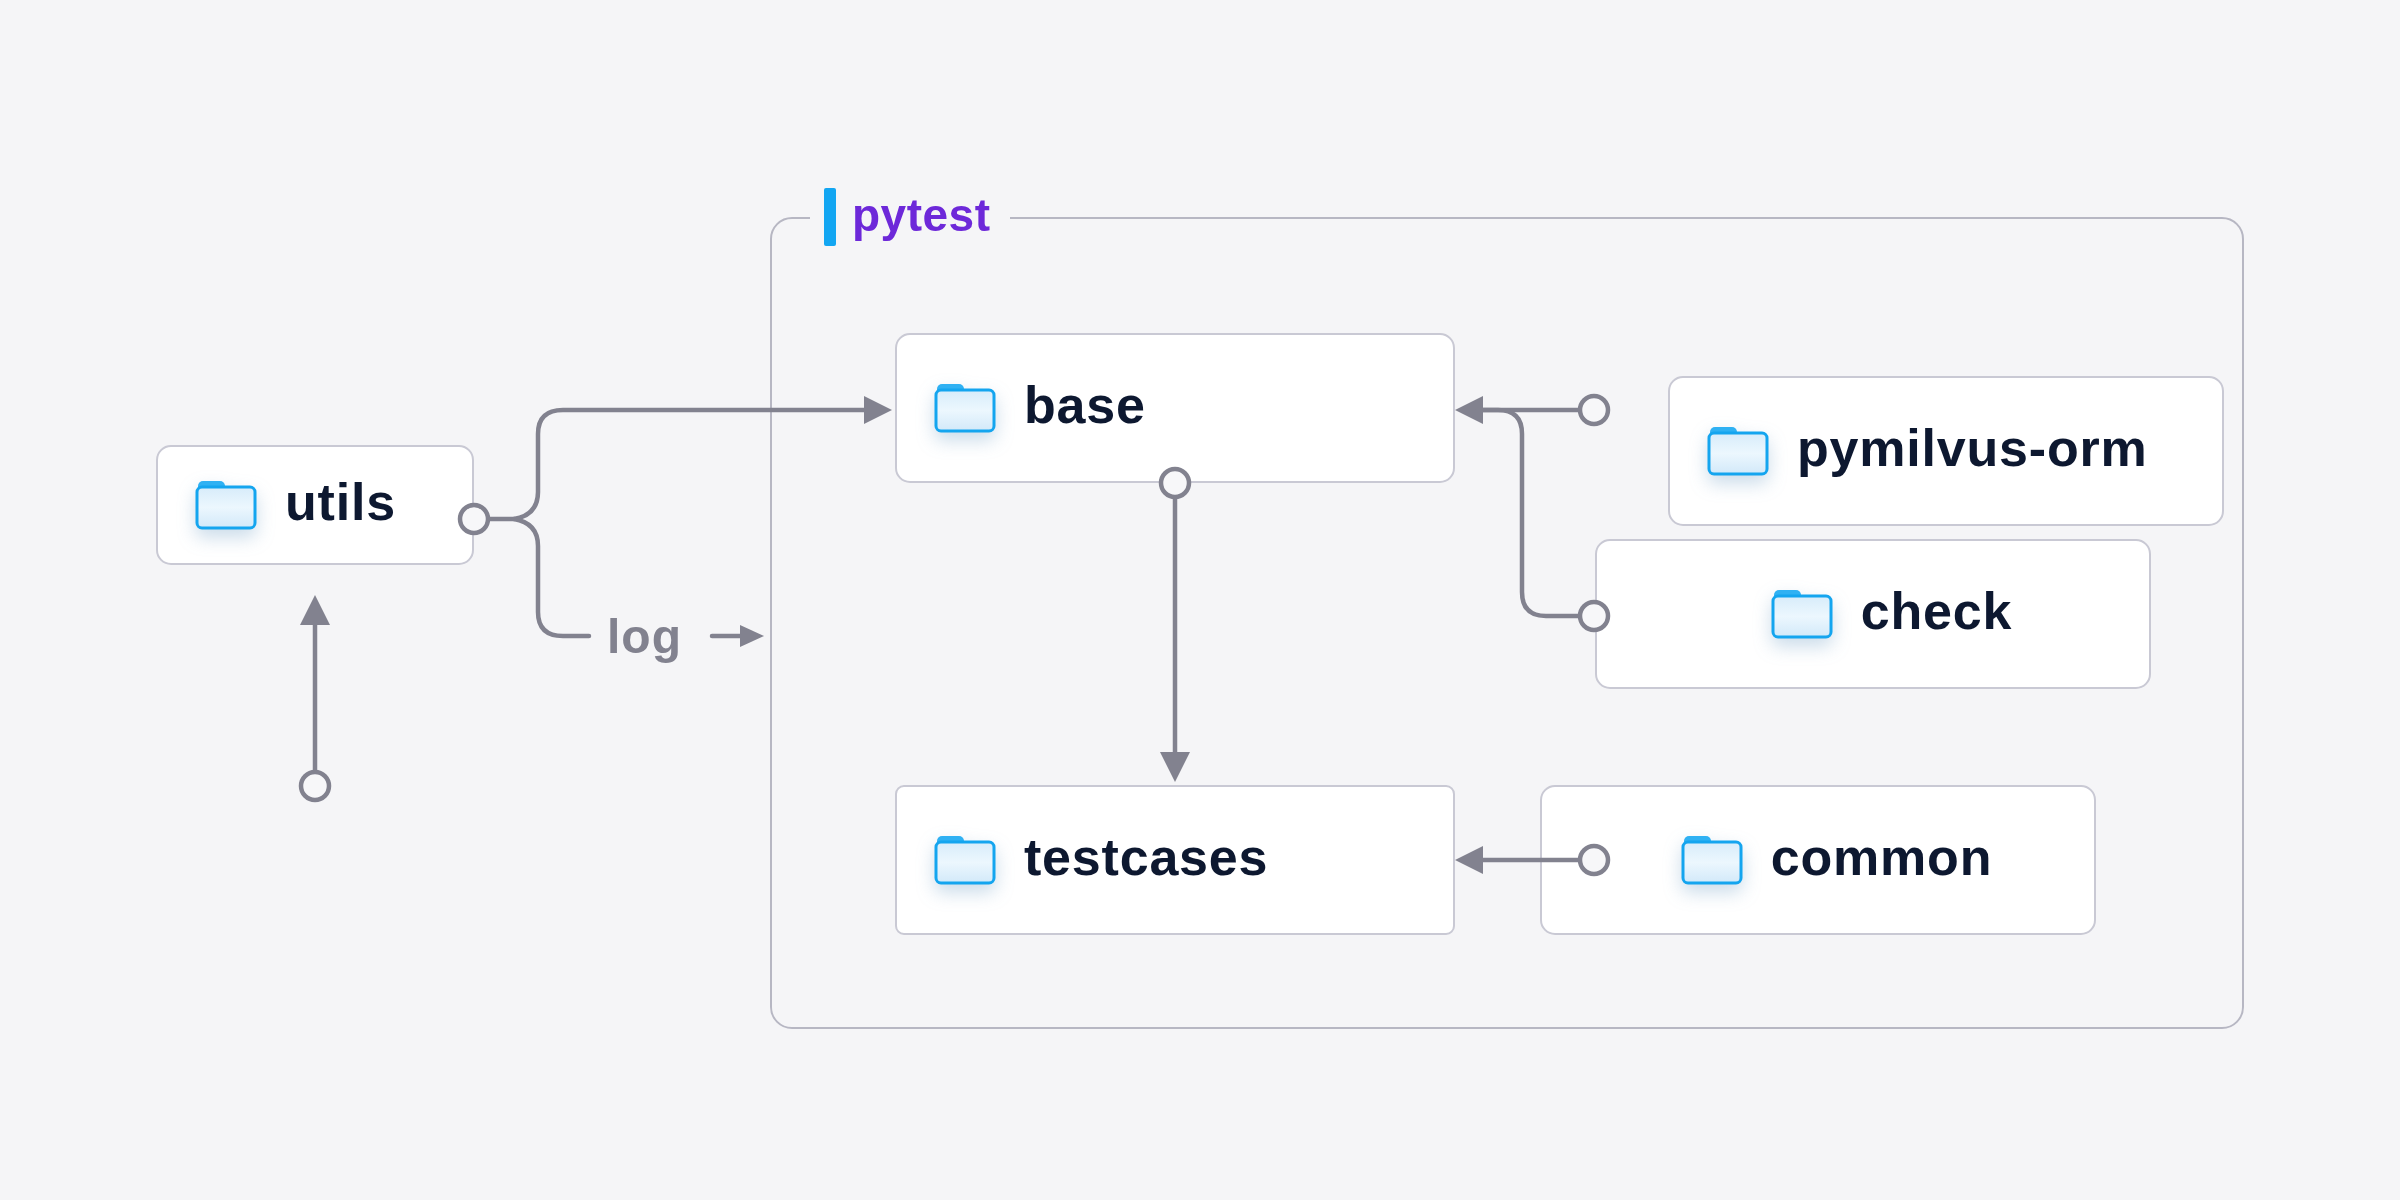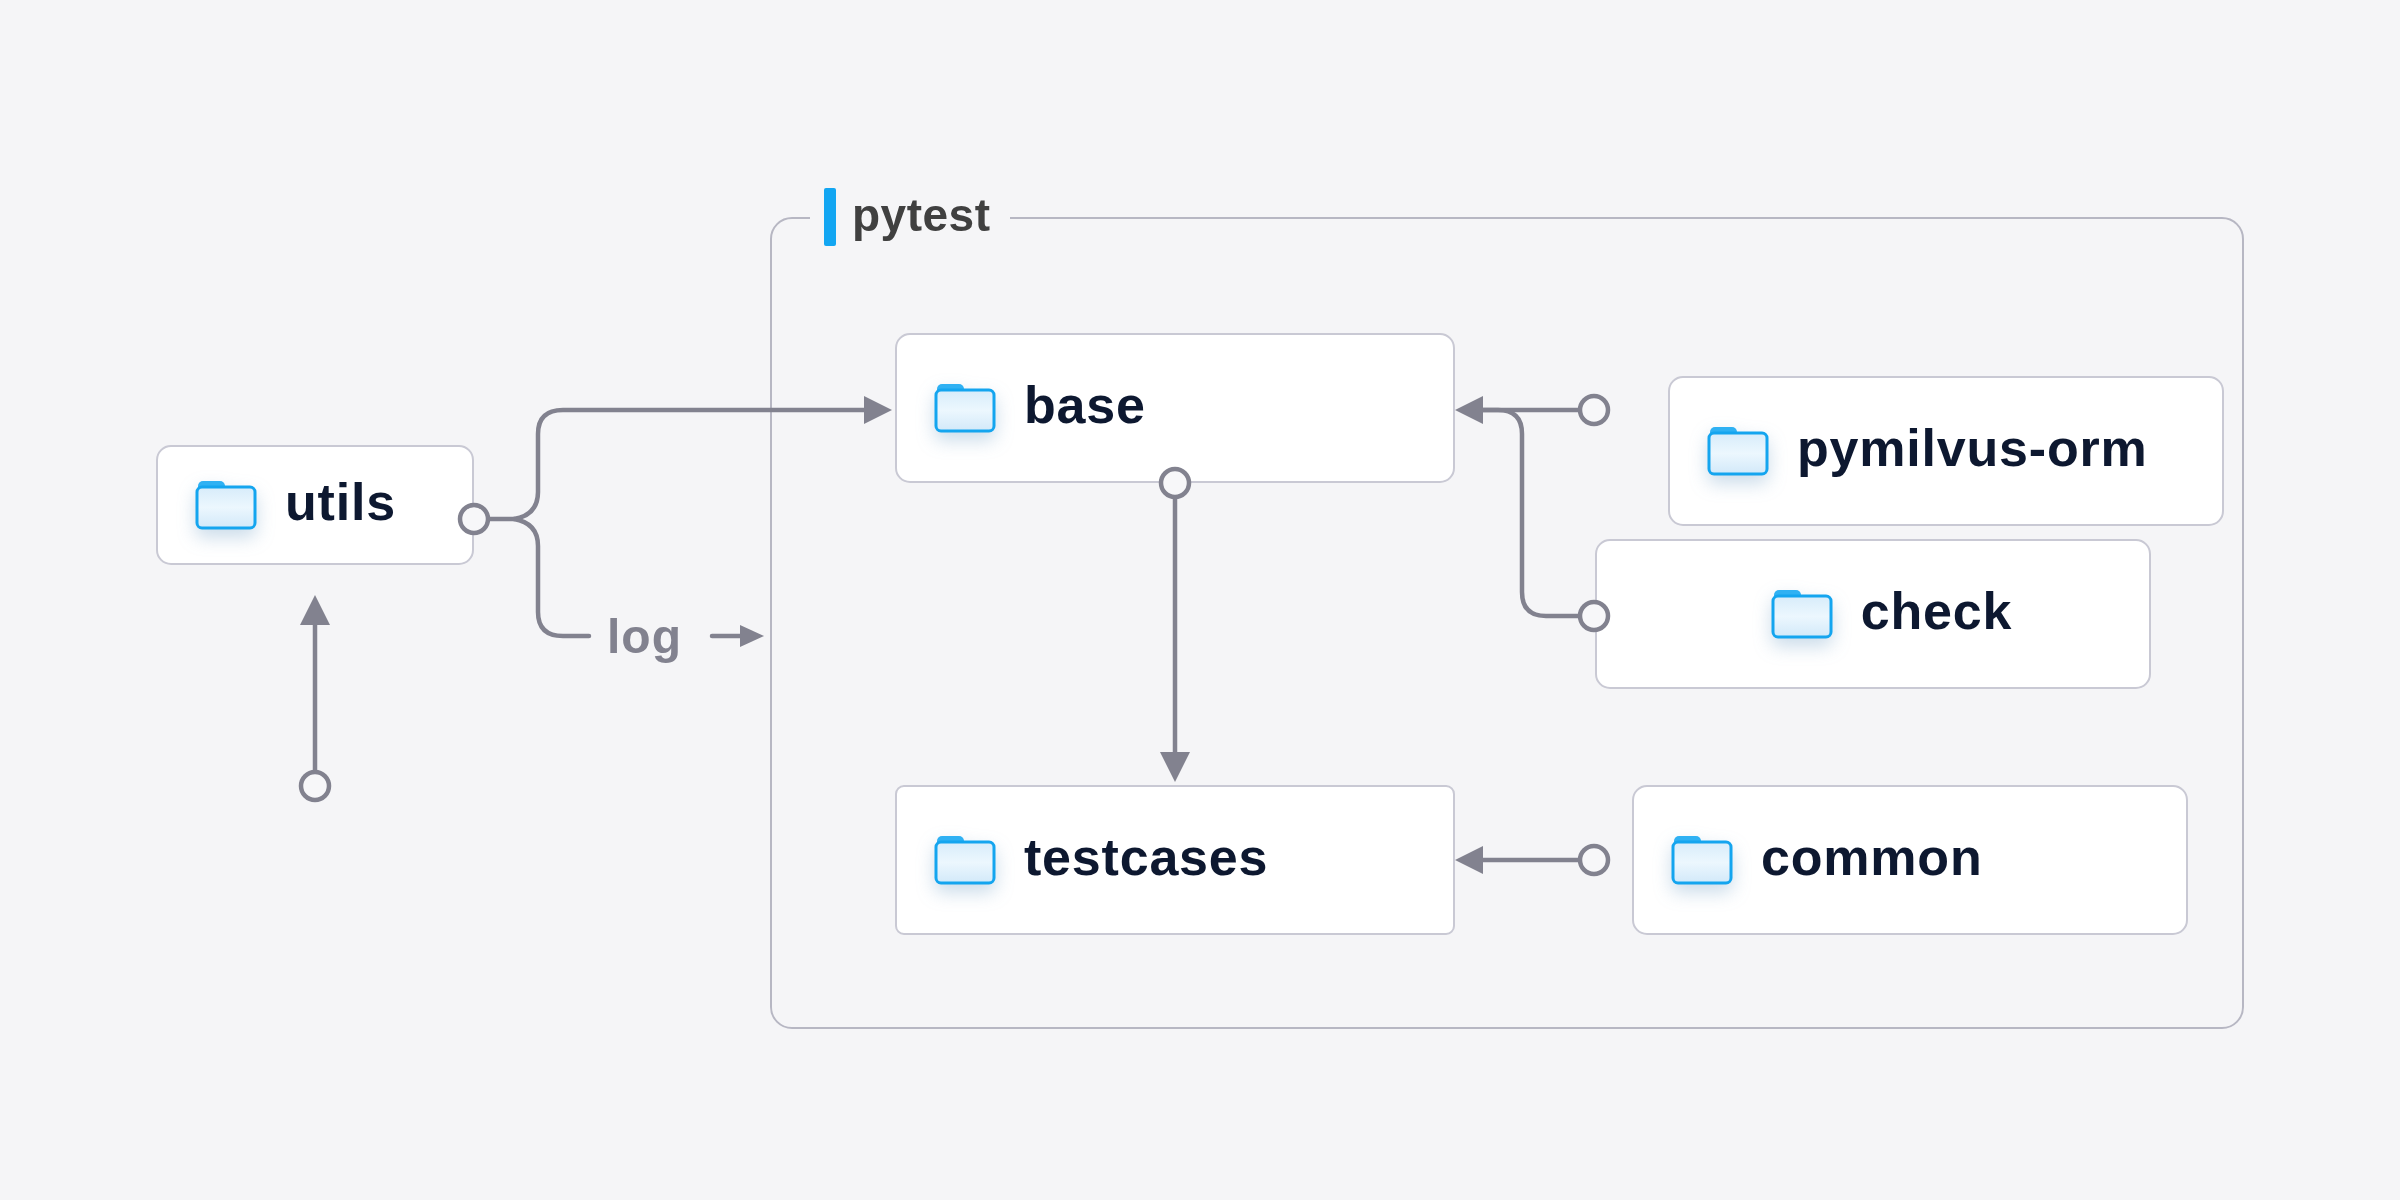--- a/index.html
+++ b/index.html
@@ -15,42 +15,42 @@
   }
   .group-label{
     position:absolute;left:38px;top:-2px;transform:translateY(-50%);
     display:flex;align-items:center;gap:16px;
     background:#f5f5f7;padding:6px 20px 6px 14px;
   }
   .group-label .bar{
     width:12px;height:58px;background:#12a6f2;border-radius:2px;flex:0 0 auto;
   }
   .group-label .txt{
-    font-size:46px;font-weight:700;color:#404040;letter-spacing:0.5px;line-height:1;
+    font-size:46px;font-weight:700;color:#6d28d9;letter-spacing:0.5px;line-height:1;
     padding-bottom:4px;
   }
   
   .node{
     position:absolute;box-sizing:border-box;
     background:#ffffff;border:2px solid #c9c9d4;border-radius:15px;
     display:flex;align-items:center;gap:27px;padding-left:36px;
   }
   .node .label{
     font-size:52px;font-weight:700;color:#0d1830;letter-spacing:0.8px;line-height:1;
     padding-bottom:6px;white-space:nowrap;
   }
   .folder{width:64px;height:52px;flex:0 0 auto;
     filter:drop-shadow(0px 8px 9px rgba(70,130,180,0.28));}
   .n-utils    {left:156px; top:445px;width:318px;height:120px;}
   .n-config   {left:156px; top:786px;width:318px;height:148px;}
   .n-base     {left:895px; top:333px;width:560px;height:150px;}
   .n-pymilvus {left:1668px;top:333px;width:556px;height:150px;margin-top:43px;}
   .n-check    {left:1595px;top:539px;width:556px;height:150px;justify-content:center;}
   .n-testcases{left:895px; top:785px;width:560px;height:150px;border-radius:9px;}
-  .n-common   {left:1632px;top:785px;width:556px;height:150px;}
+  .n-common   {left:1540px;top:785px;width:556px;height:150px;justify-content:center;}
   
   .wires{position:absolute;left:0;top:0;width:2400px;height:1200px;pointer-events:none;}
   .wire{fill:none;stroke:#82828f;stroke-width:4.5;stroke-linecap:round;}
   .head{fill:#82828f;stroke:none;}
   .port{fill:#f7f7f9;stroke:#82828f;stroke-width:4.5;}
   .edge-text{font-family:"Liberation Sans", sans-serif;font-size:48px;font-weight:600;
     fill:#82828f;letter-spacing:1px;}
 </style>
 </head>
 <body>

